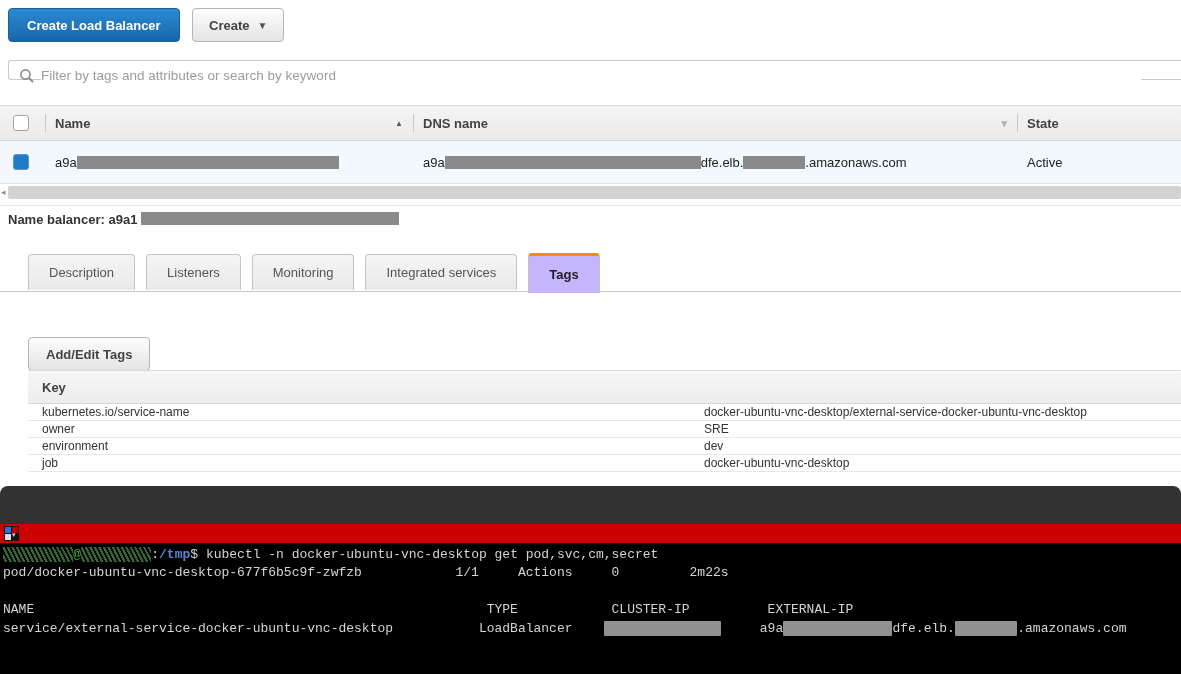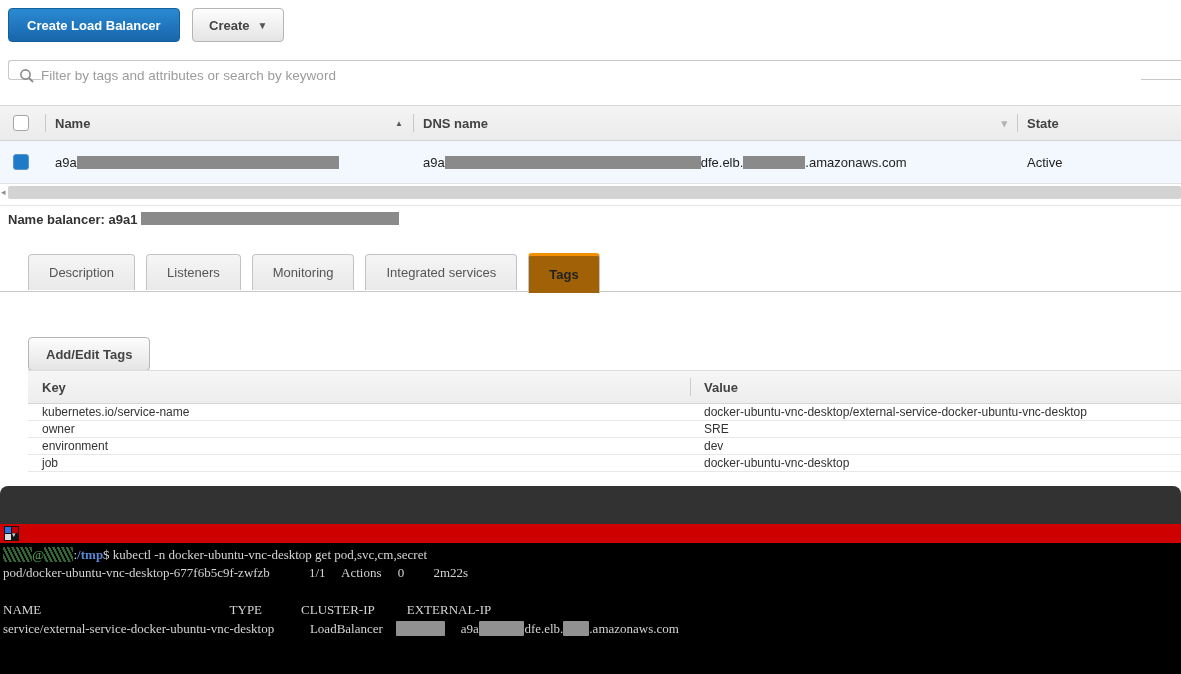--- a/index.html
+++ b/index.html
@@ -54,21 +54,21 @@
   
   #lb-detail { position:absolute; left:8px; top:212px; font-size:13px; font-weight:bold; color:#333; }
 
   
   #tabbar { position:absolute; left:0; top:253px; width:1181px; height:39px;
     display:flex; align-items:center; gap:11px; padding-left:28px;
     border-bottom:1px solid #c8c8c8; }
   .tab { display:flex; align-items:center; height:36px; padding:0 20px;
     background:linear-gradient(#f5f5f5,#e9e9e9); border:1px solid #c3c3c3; border-bottom:none;
     border-radius:4px 4px 0 0; font-size:13px; color:#555; cursor:pointer; }
-  .tab.active { height:40px; margin-bottom:-1px; background:#a16207; font-weight:bold; color:#222;
+  .tab.active { height:40px; margin-bottom:-1px; background:#c4b5fd; font-weight:bold; color:#222;
     border-top:3px solid #f29100; z-index:2; }
 
   
   #btn-addedit { position:absolute; left:28px; top:317px; padding:0 17px;
     background:linear-gradient(#fdfdfd,#e4e4e4); border:1px solid #b5b5b5; color:#444;margin-top:20px; }
   #tags-table { position:absolute; left:28px; top:370px; width:1153px; }
   .tag-grid { display:grid; grid-template-columns:662px 1fr; }
   #tags-head { height:34px; background:linear-gradient(#f6f6f6,#ededed);
     border-top:1px solid #ddd; border-bottom:1px solid #d6d6d6;
     font-size:13px; font-weight:bold; color:#424242;text-align:right; }
@@ -84,21 +84,21 @@
     background:#323232; border-radius:8px 8px 0 0; overflow:hidden; }
   #term-redbar { position:absolute; left:0; top:38px; width:1181px; height:19px; background:#ce0000; }
   #term-icon { position:absolute; left:4px; top:2px; width:15px; height:15px; background:#141414; }
   #term-icon .sq { position:absolute; width:6px; height:6px; }
   #term-icon .sq.b { left:1px; top:1px; background:#2f6fe0; }
   #term-icon .sq.r { left:8px; top:1px; background:#c00000; }
   #term-icon .sq.w { left:1px; top:8px; background:#dcdcdc; }
   #term-icon .cv { position:absolute; left:8px; top:5px; font-size:7px; color:#cfcfcf; }
   #term-content { position:absolute; left:0; top:57px; width:1181px; height:131px;
     background:#000; padding:3px 0 0 3px;
-    font-family:Liberation Serif, serif; font-size:13px; }
+    font-family:Liberation Mono, monospace; font-size:13px; }
   .t-line { height:18.4px; line-height:18.4px; white-space:pre; }
   .seg-fg { color:#d4d4d4; }
   .seg-green { color:#4fae4f; }
   .seg-blue { color:#5b86d6; font-weight:bold; }
   .seg-redact { background:#919191; border-radius:1px; color:transparent; }
   .seg-gredact { background:repeating-linear-gradient(63deg,#060606 0 2px,#356535 2px 4px);
     border-radius:1px; color:transparent; }
 
   
   .w262{width:262px;} .w256{width:256px;} .w62{width:62px;} .w258{width:258px;}
@@ -183,23 +183,20 @@
     </div>
 
   <div id="btn-addedit" class="btn">
     <span>Add/Edit Tags</span>
   </div>
   <div id="tags-table">
     <div id="tags-head" class="tag-grid">
       <div>
         <span>Key</span>
       </div>
-      <div>
-        <span>Value</span>
-      </div>
     </div>
     <div id="tags-body">
         <div class="tag-row tag-grid">
           <div>kubernetes.io/service-name</div>
           <div>docker-ubuntu-vnc-desktop/external-service-docker-ubuntu-vnc-desktop</div>
         </div>
         <div class="tag-row tag-grid">
           <div>owner</div>
           <div>SRE</div>
         </div>

